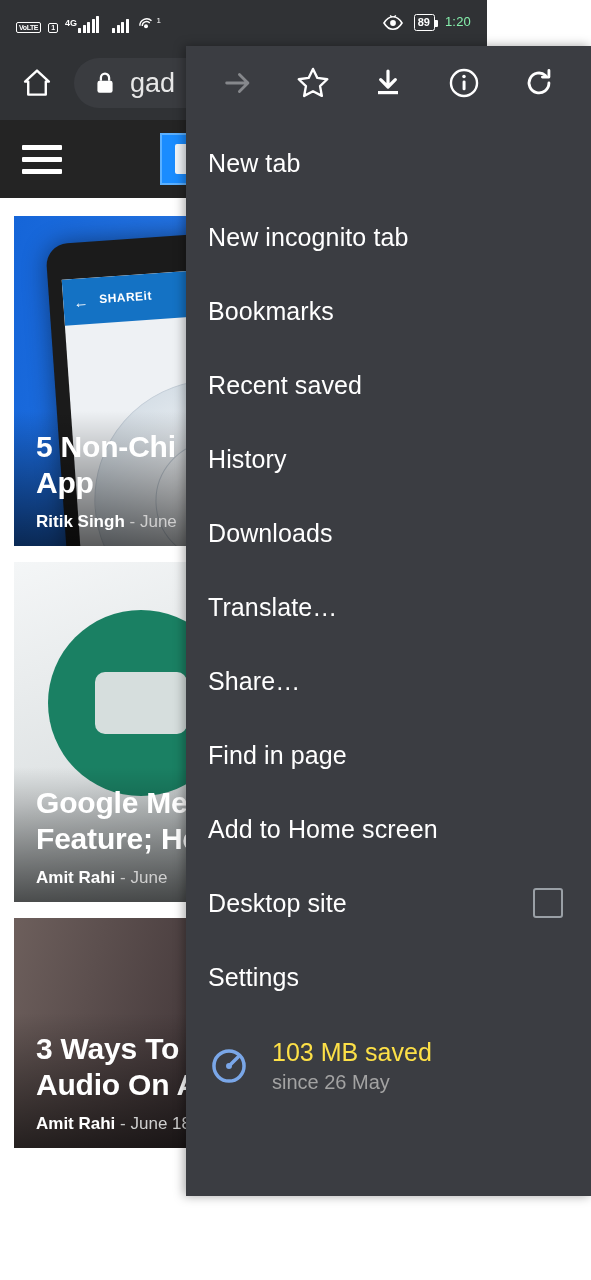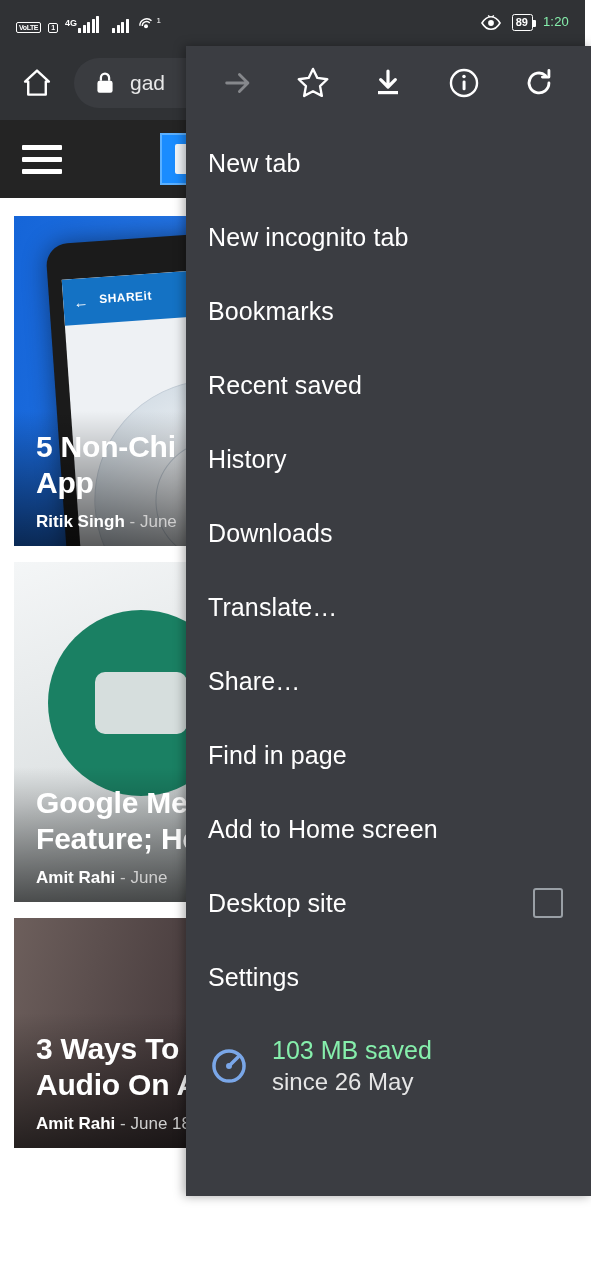--- a/index.html
+++ b/index.html
@@ -6,21 +6,21 @@
   html, body {
     width:591px; height:1280px;
     background:#2b2d31;
     font-family:"Liberation Sans", sans-serif;
     overflow:hidden;
   }
   .screen { position:relative; width:591px; height:1280px; overflow:hidden; background:#fff; }
 
   
   .status-bar{
-    position:absolute; top:0; left:0; width:585px; height:46px;
+    position:absolute; top:0; left:0; width:487px; height:46px;
     background:#303235; display:flex; align-items:center;
     padding:0 16px; z-index:40;
   }
   .status-left{ display:flex; align-items:flex-end; gap:7px; }
   .status-right{ margin-left:auto; display:flex; align-items:flex-start; gap:10px; }
   .volte-badge{
     display:inline-block; border:1.6px solid #fff; border-radius:2px;
     font-size:7px; font-weight:bold; color:#fff; padding:1px 2px;
     letter-spacing:-0.4px; line-height:1;
   }
@@ -49,21 +49,21 @@
 
   
   .browser-toolbar{
     position:absolute; top:46px; left:0; width:591px; height:74px;
     background:#303235; display:flex; align-items:center; padding:0 20px; z-index:30;
   }
   .omnibox{
     margin-left:20px; height:50px; background:#3a3c40; border-radius:25px;
     display:flex; align-items:center; padding:0 20px; gap:14px; min-width:330px;
   }
-  .omnibox .url{ color:#e8e8e8; font-size:21px; white-space:nowrap; }
+  .omnibox .url{ color:#e8e8e8; font-size:27px; white-space:nowrap; }
 
   
   .webpage{ position:absolute; top:120px; left:0; width:591px; height:1160px; background:#fff; z-index:10; overflow:hidden;}
   .site-header{
     height:78px; background:#242424; display:flex; align-items:center;
     padding:0 22px; position:relative;
   }
   .hamburger{ width:40px; display:flex; flex-direction:column; gap:7px; }
   .hamburger span{ display:block; height:5px; background:#fff; border-radius:1px; }
   .site-logo{
@@ -161,22 +161,22 @@
     color:#ffffff; font-size:25px; letter-spacing:.1px;
   }
   .menu-item .label{ color:#fff; }
   .menu-item .checkbox{
     margin-left:auto; margin-right:28px; width:30px; height:30px;
     border:2.5px solid #9aa0a6; border-radius:3px;
   }
   .data-saver{
     display:flex; align-items:center; gap:22px; padding:14px 0 0 22px; height:90px;
   }
-  .ds-text .big{ color:#86efac; font-size:25px; line-height:1.15; }
-  .ds-text .small{ color:#e5e5e5; font-size:24px; margin-top:4px; }
+  .ds-text .big{ color:#fde047; font-size:25px; line-height:1.15; }
+  .ds-text .small{ color:#a3a3a3; font-size:20px; margin-top:4px; }
 </style>
 </head>
 <body>
 
 <div class="screen">
 
   <div class="status-bar">
     <div class="status-left">
       <span class="volte-badge">VoLTE</span>
       <span class="sim-box">1</span>

